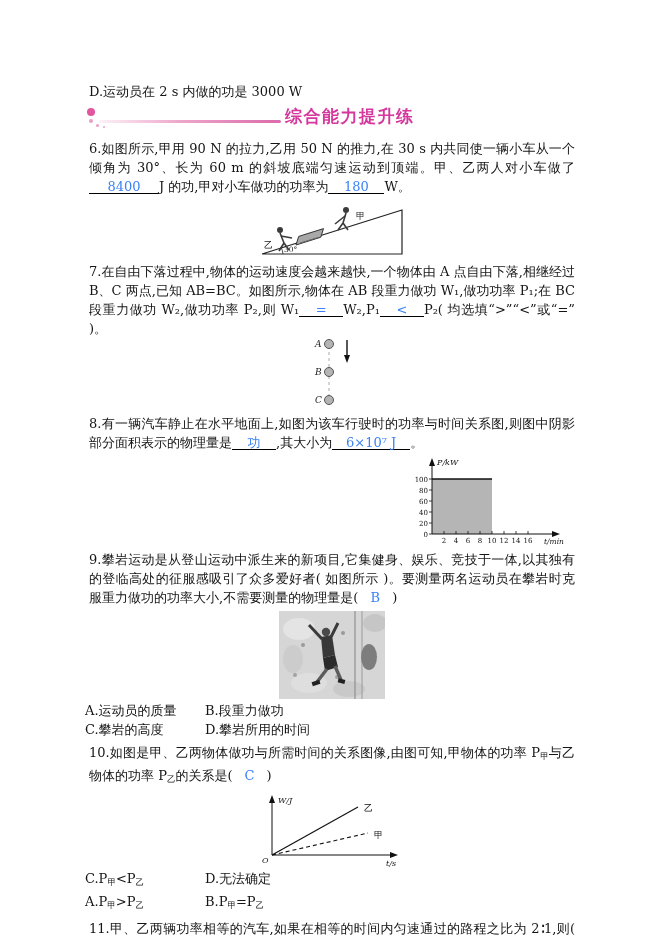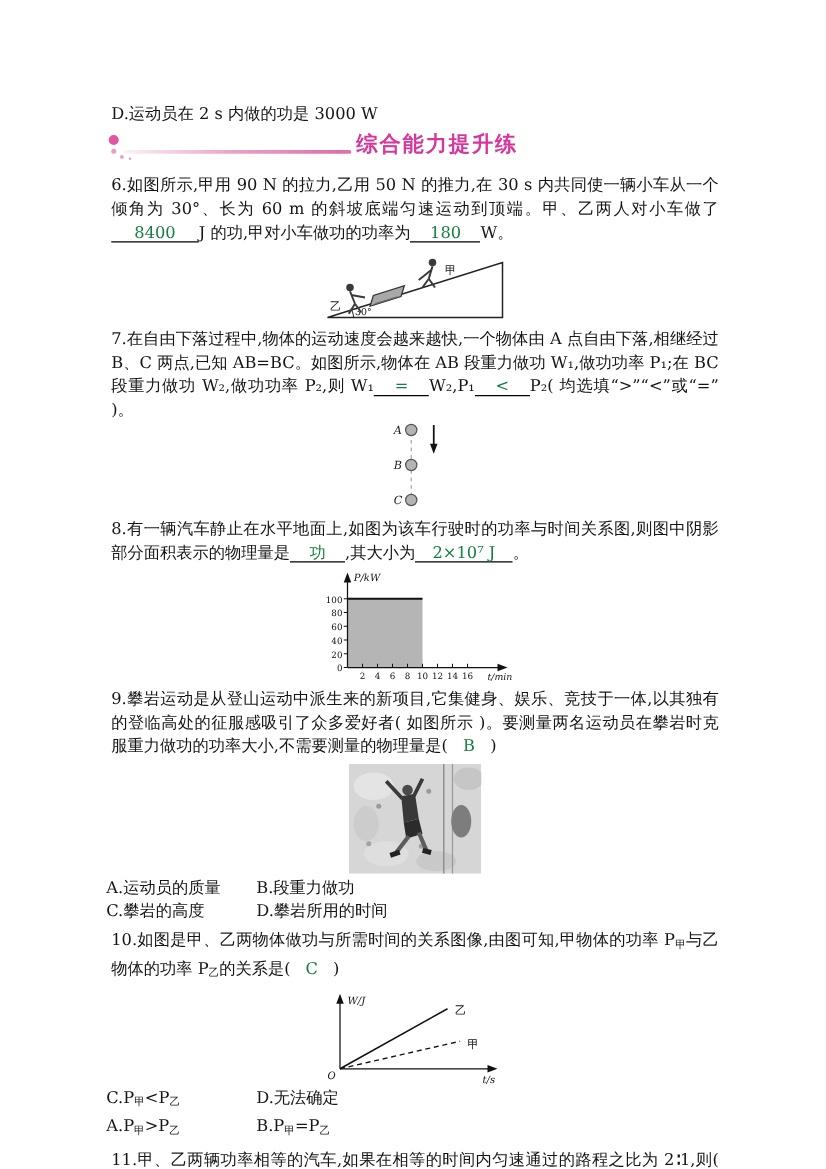--- a/index.html
+++ b/index.html
@@ -18,31 +18,31 @@
   .dot-big { position:absolute; left:2px; top:1px; width:8px; height:8px; border-radius:50%; background:#e1569f; }
   .dot-sm { position:absolute; border-radius:50%; background:#eb9cc6; }
   .d1 { left:4px; top:12px; width:4px; height:4px; }
   .d2 { left:11px; top:17px; width:3px; height:3px; }
   .d3 { left:18px; top:19px; width:2px; height:2px; }
   .deco-line { position:absolute; left:14px; top:13px; width:182px; height:3px; border-radius:2px;
     background:linear-gradient(90deg, rgba(238,168,202,0.15), #eda6ca 45%, #dd6fae 95%); }
   .header-title { color:#d5389c; font-weight:bold; font-size:17px; letter-spacing:1.5px; white-space:nowrap; }
 
   
-  .ans { color:#15803d; }
+  .ans { color:#3b82f6; }
   .blank { display:inline-block; border-bottom:1px solid #000; text-align:center; line-height:13px; vertical-align:baseline; }
   .w44{min-width:44px;} .w56{min-width:56px;} .w70{min-width:70px;} .w78{min-width:78px;}
   .paren-ans { display:inline-block; min-width:34px; text-align:center; }
   .sub { font-size:8.5px; vertical-align:-2px; }
 
   
   .fig { display:flex; justify-content:center; }
   .fig-incline { margin-top:2px; }
   .fig-fall { margin-top:-8px; }
-  .fig-pt { margin-top:-2px; }
+  .fig-pt { margin-top:-2px;justify-content:flex-end; }
   .fig-photo { margin-top:0; }
   .fig-wt { margin-top:-2px; }
 
   
   .opts-row { display:flex; }
   .opts-row .opt:first-child { width:120px; flex:0 0 auto; }
 
   svg text { font-family:"DejaVu Serif","Liberation Serif",serif; }
   .it { font-style:italic; }
 </style>
@@ -106,21 +106,21 @@
       <text x="22" y="13" font-size="9" class="it" fill="#222">A</text>
       <text x="22" y="41" font-size="9" class="it" fill="#222">B</text>
       <text x="22" y="69" font-size="9" class="it" fill="#222">C</text>
       <g>
         <line x1="54" y1="6" x2="54" y2="22" stroke="#111" stroke-width="1.4"></line>
         <polygon points="51,21 57,21 54,29" fill="#111"></polygon>
       </g>
     </svg>
   </div>
 
-  <p class="q"><span>8.有一辆汽车静止在水平地面上,如图为该车行驶时的功率与时间关系图,则图中阴影部分面积表示的物理量是</span><span class="blank w44"><span class="ans">功</span></span><span>,其大小为</span><span class="blank w78"><span class="ans">2×10⁷ J</span></span><span>。</span></p>
+  <p class="q"><span>8.有一辆汽车静止在水平地面上,如图为该车行驶时的功率与时间关系图,则图中阴影部分面积表示的物理量是</span><span class="blank w44"><span class="ans">功</span></span><span>,其大小为</span><span class="blank w78"><span class="ans">6×10⁷ J</span></span><span>。</span></p>
 
   <div class="fig fig-pt">
     <svg width="185" height="92" viewBox="0 0 185 92">
       <rect x="38" y="25" width="60" height="55" fill="#b5b5b5"></rect>
       <line x1="38" y1="25" x2="98" y2="25" stroke="#111" stroke-width="1.5"></line>
 
       <line x1="38" y1="80" x2="38" y2="9" stroke="#111" stroke-width="1"></line>
       <polygon points="35,12 41,12 38,4" fill="#111"></polygon>
       <line x1="38" y1="80" x2="160" y2="80" stroke="#111" stroke-width="1"></line>
       <polygon points="158,77 158,83 166,80" fill="#111"></polygon>

